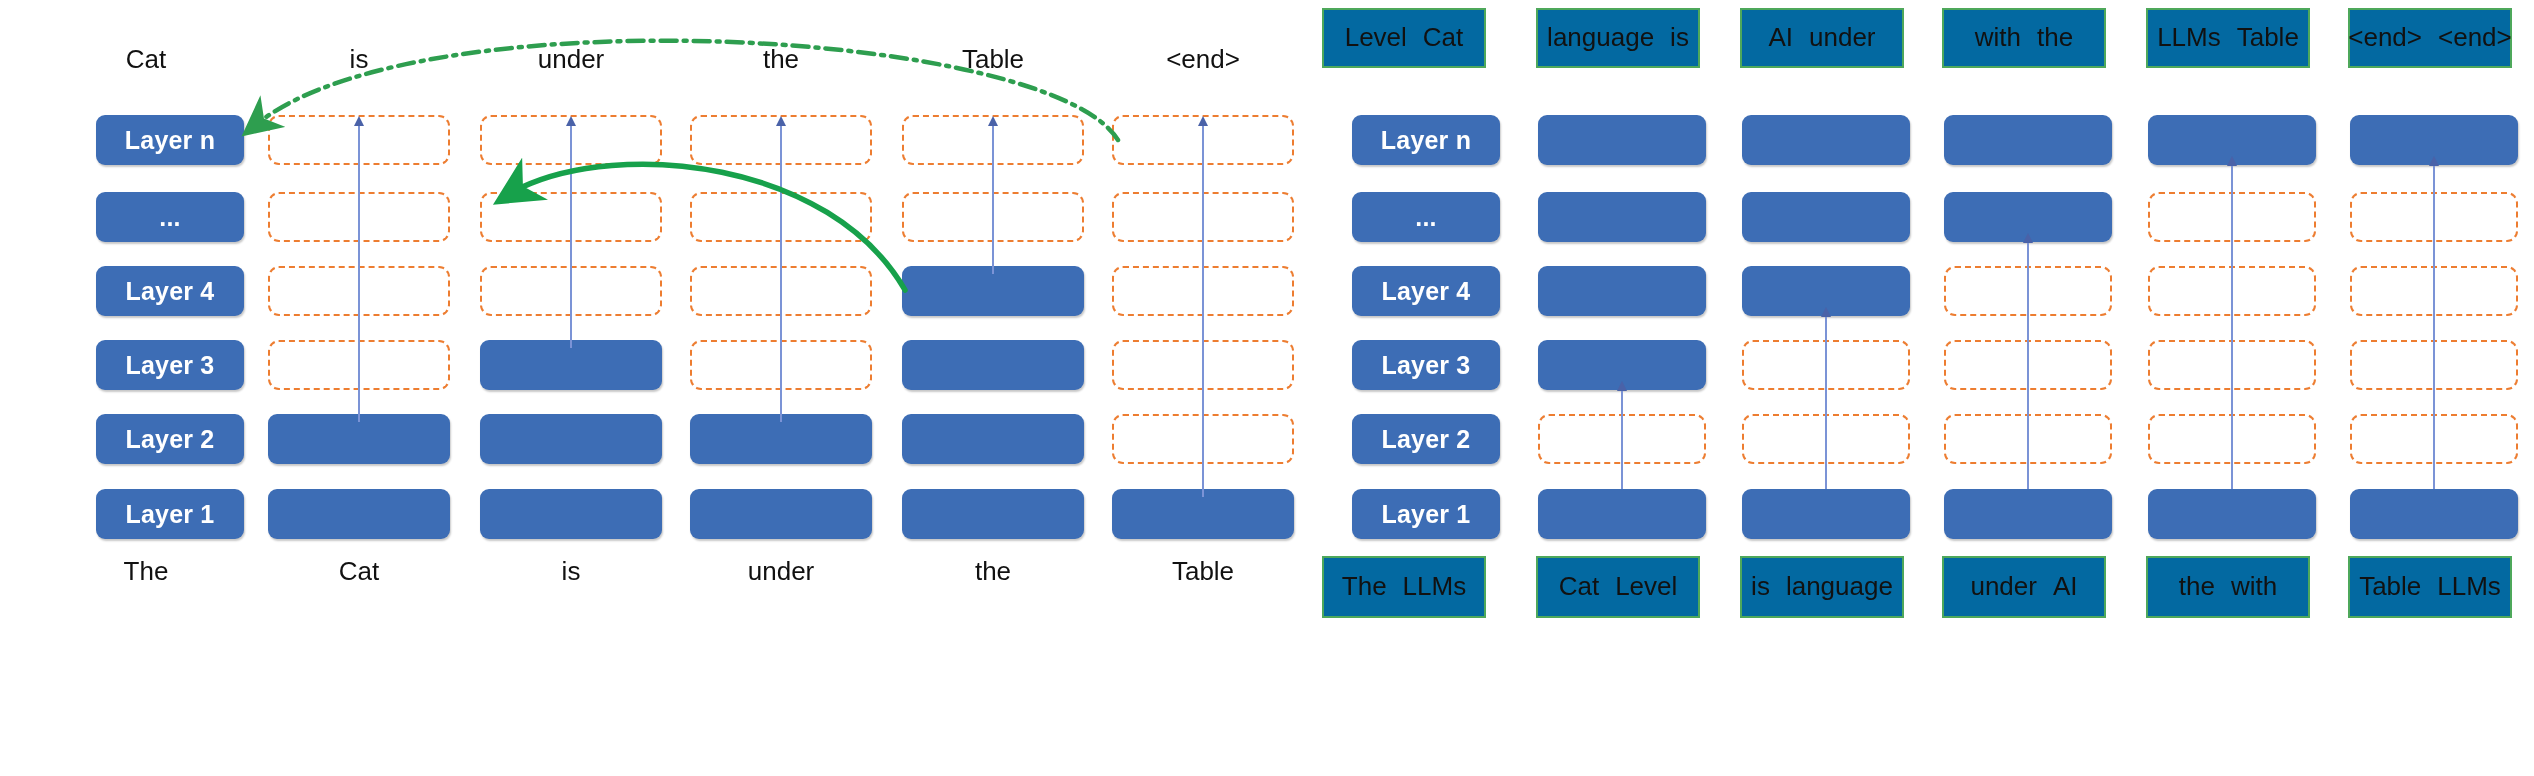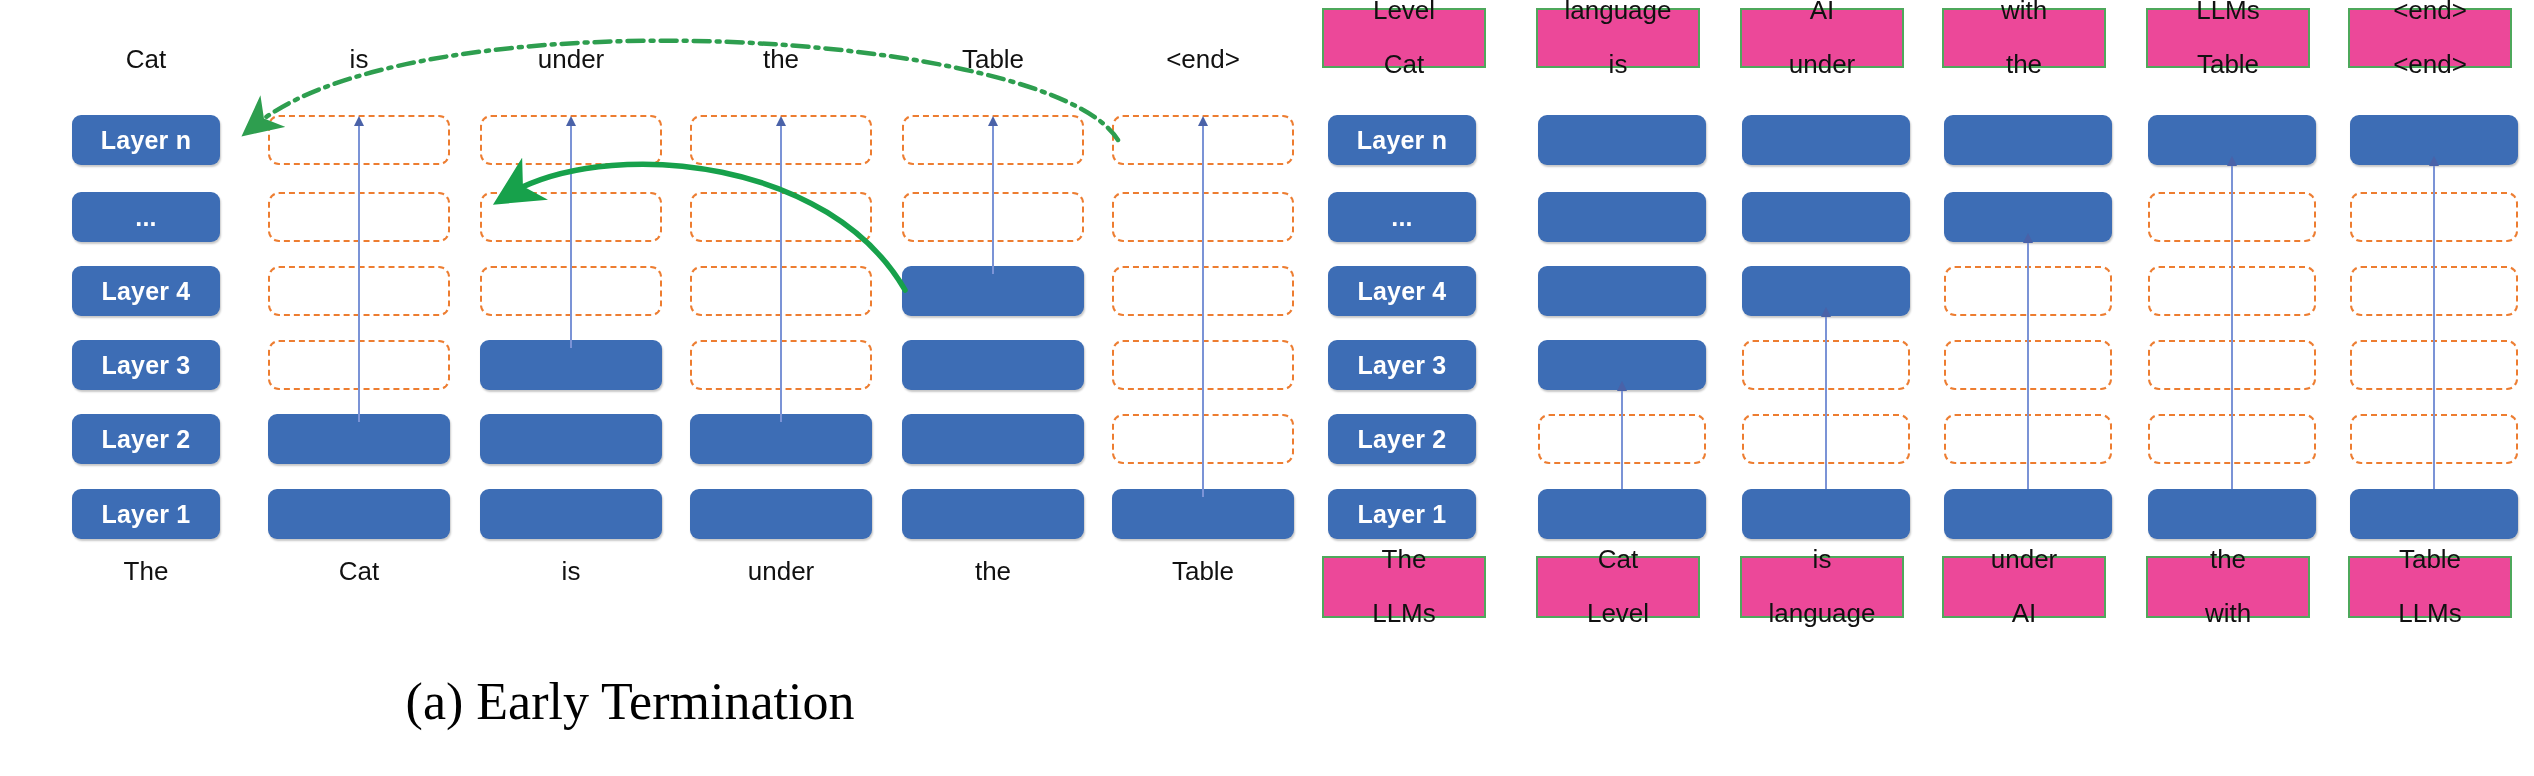--- a/index.html
+++ b/index.html
@@ -5,29 +5,29 @@
   html,body{margin:0;padding:0;background:#ffffff;}
   body{width:2534px;height:776px;font-family:"Liberation Sans",sans-serif;overflow:hidden;position:relative;}
   .fig{position:absolute;left:0;top:0;width:2534px;height:776px;}
 
   
   .cell{position:absolute;box-sizing:border-box;}
   .cell.filled{background:#3D6DB5;border-radius:9px;box-shadow:1px 2px 2px rgba(0,0,0,.22);}
   .cell.empty{background:#ffffff;border:2px dashed #ED7D31;border-radius:11px;}
   .cell.lbl{background:#3D6DB5;border-radius:9px;box-shadow:1px 2px 2px rgba(0,0,0,.22);
             color:#fff;font-weight:bold;display:flex;align-items:center;justify-content:center;
-            font-size:25px;letter-spacing:.2px;}
+            font-size:25px;letter-spacing:.2px;margin-left:24px;}
 
   
   .wordlabel{position:absolute;text-align:center;font-size:26px;color:#111;
              font-family:"Liberation Sans",sans-serif;white-space:nowrap;}
 
   
-  .tokbox{position:absolute;box-sizing:border-box;border:2px solid #4EA85B;background:#ec4899;
-          display:flex;flex-direction:column;align-items:center;justify-content:center;
+  .tokbox{position:absolute;box-sizing:border-box;border:2px solid #4EA85B;background:#0369a1;
+          display:flex;align-items:center;justify-content:center;
           font-size:26px;color:#111;line-height:1.45;gap:16px;}
   .tokbox span{display:block;}
 
   
   .varrow{position:absolute;width:2px;background:#7B93D6;}
   .varrow::after{content:"";position:absolute;top:-9px;left:-4px;width:0;height:0;
                  border-left:5px solid transparent;border-right:5px solid transparent;
                  border-bottom:10px solid #4A62A8;}
 
   .svgov{position:absolute;left:0;top:0;width:2534px;height:776px;pointer-events:none;}
@@ -196,14 +196,13 @@
       <marker id="ahSolid" markerWidth="9" markerHeight="9" refX="6" refY="4.5" orient="auto">
         <path d="M0,0 L9,4.5 L0,9 L2.6,4.5 z" fill="#17A14B"></path>
       </marker>
     </defs>
 
     <path d="M 1118 140 C 1050 30 430 -5 262 120 L 252 128" fill="none" stroke="#2E9E4F" stroke-width="4.5" stroke-dasharray="16 7 3 7" stroke-linecap="round" marker-end="url(#ahDash)"></path>
 
     <path d="M 905 290 C 830 160 620 140 520 188 L 507 196" fill="none" stroke="#17A14B" stroke-width="5.5" stroke-linecap="round" marker-end="url(#ahSolid)"></path>
   </svg>
 
-  <div class="caption" style="left:260px;top:672px;width:740px;">(a) Early Termination</div>
 </div>
 
 </body></html>

